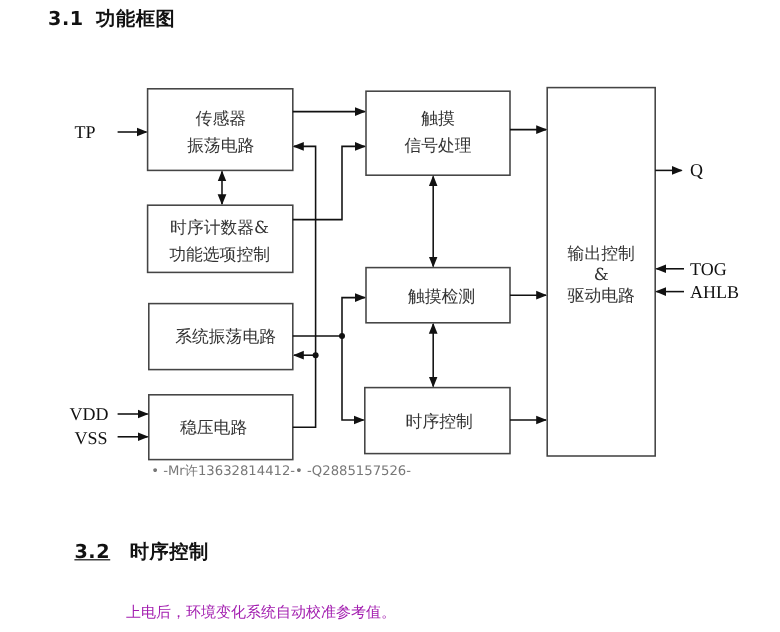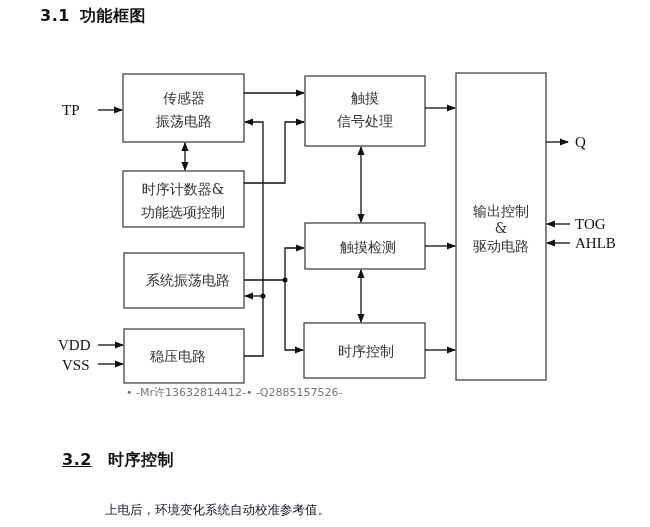--- a/index.html
+++ b/index.html
@@ -8,21 +8,21 @@
     .h-num { display: inline-block; }
     .h-title { display: inline-block; }
     #h31 { left: 40px; top: 6px; }
     #h31 .h-num { width: 34px; }
     #h32 { left: 62px; top: 450px; }
     #h32 .h-num { width: 40px; text-decoration: underline; }
     #diagram { position: absolute; left: 0; top: 0; }
     .blk-text { font-family: "DejaVu Serif", serif; font-size: 14px; fill: #333; }
     .pin-text { font-family: "Liberation Serif", serif; font-size: 15px; fill: #111; }
     .wm-text { font-family: "DejaVu Sans", sans-serif; font-size: 11px; fill: #777; }
-    .body-text { position: absolute; left: 105px; top: 502px; font-family: "DejaVu Serif", serif; font-size: 12.5px; color: #0f172a; }
+    .body-text { position: absolute; left: 105px; top: 502px; font-family: "DejaVu Serif", serif; font-size: 12.5px; color: #a21caf; }
   </style>
 </head>
 <body>
 
 <div id="h31" class="h-section">
   <span class="h-num">3.1</span>
   <span class="h-title">功能框图</span>
 </div>
 
 <svg id="diagram" width="650" height="440" viewBox="0 0 650 440">

